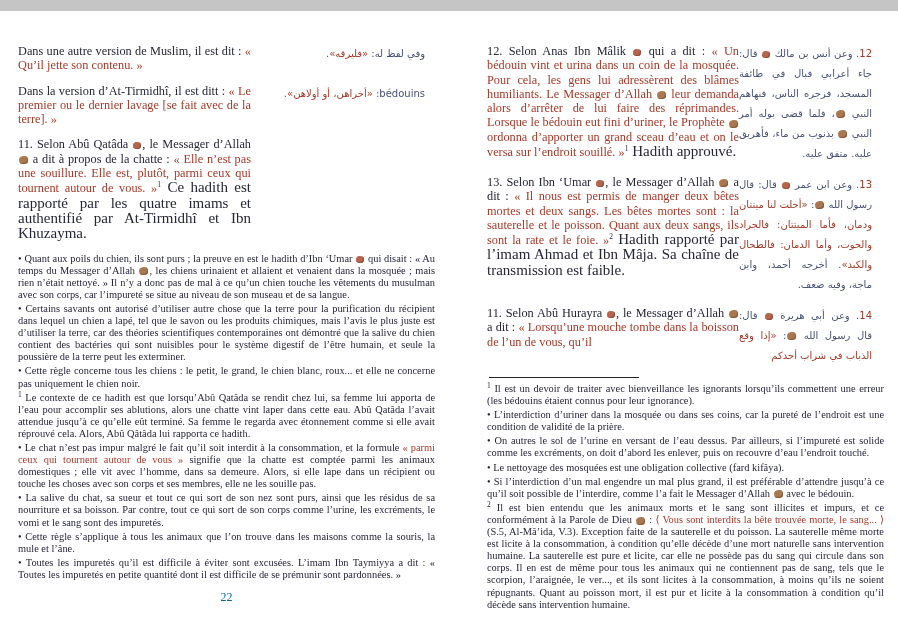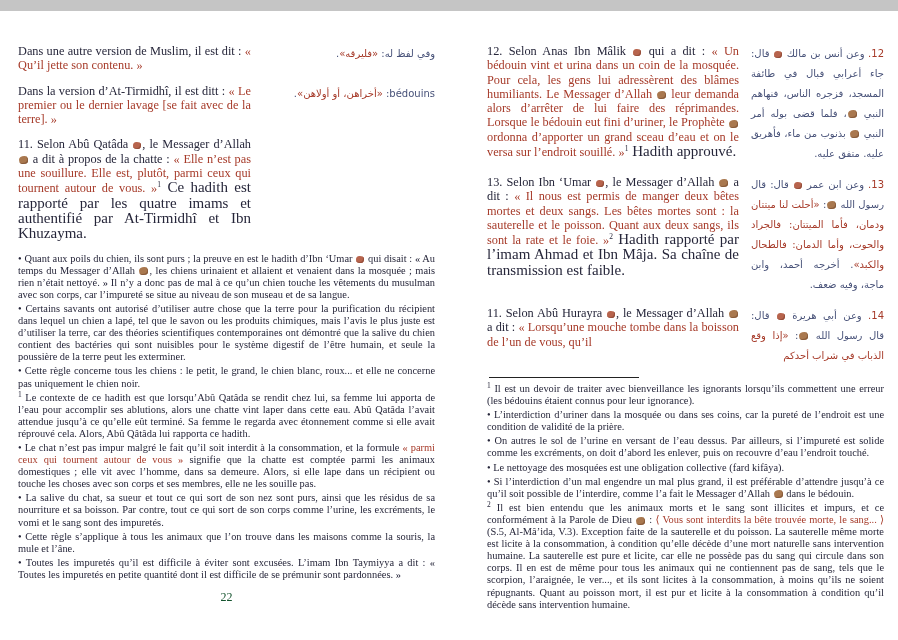--- a/index.html
+++ b/index.html
@@ -6,21 +6,21 @@
   body{
     width:898px;height:640px;position:relative;overflow:hidden;
     background:#ffffff;
     font-family:"Liberation Serif", serif;
   }
   .top-strip{position:absolute;left:0;top:0;width:898px;height:11px;background:#c5c5c5;}
   .page{position:absolute;top:11px;height:618px;background:#ffffff;}
   .page-left{left:18px;width:417px;}
   .page-right{left:487px;width:397px;}
   .rows{padding-top:33px;}
-  .hadith-row{display:flex;justify-content:space-between;margin-bottom:11px;}
+  .hadith-row{display:flex;margin-bottom:11px;}
   .page-left .col-fr{width:233px;}
   .page-left .col-ar{width:174px;}
   .page-right .col-fr{width:252px;}
   .page-right .col-ar{width:133px;}
   .col-fr p{
     margin:0;font-size:12.3px;line-height:14.3px;text-align:justify;color:#26263a;
   }
   .col-ar p{
     margin:0;direction:rtl;font-family:"DejaVu Sans",sans-serif;
     font-size:10px;line-height:20px;text-align:justify;color:#475178;
@@ -37,21 +37,21 @@
     box-shadow:inset -1px -1px 0 #7c4a26;opacity:.9;
   }
   .seg-ra{
     display:inline-block;width:8px;height:7px;margin:0 1px;vertical-align:middle;
     background:#b0543a;border-radius:45% 55% 40% 60% / 55% 45% 60% 40%;
     box-shadow:inset -1px -1px 0 #8a3c26;opacity:.9;
   }
   .fn-separator{width:150px;height:1px;background:#222;margin:4px 0 5px 2px;}
   .commentary{margin-top:8px;}
   .page-number{
-    text-align:center;font-size:12px;color:#14532d;margin-top:11px;
+    text-align:center;font-size:12px;color:#0369a1;margin-top:11px;
   }
   .pn-abs{position:absolute;bottom:24px;left:0;width:100%;}
 </style>
 </head>
 <body>
 
 <div class="top-strip"></div>
 
 <div class="page page-left">
   <div class="rows">
@@ -120,18 +120,18 @@
     </div>
   </div>
 
   <div class="fn-separator"></div>
 
   <div class="fn-block">
     <p><span class="seg-sup">1</span><span> Il est un devoir de traiter avec bienveillance les ignorants lorsqu’ils commettent une erreur (les bédouins étaient connus pour leur ignorance).</span></p>
     <p><span>• L’interdiction d’uriner dans la mosquée ou dans ses coins, car la pureté de l’endroit est une condition de validité de la prière.</span></p>
     <p><span>• On autres le sol de l’urine en versant de l’eau dessus. Par ailleurs, si l’impureté est solide comme les excréments, on doit d’abord les enlever, puis on recouvre d’eau l’endroit touché.</span></p>
     <p><span>• Le nettoyage des mosquées est une obligation collective (fard kifâya).</span></p>
-    <p><span>• Si l’interdiction d’un mal engendre un mal plus grand, il est préférable d’attendre jusqu’à ce qu’il soit possible de l’interdire, comme l’a fait le Messager d’Allah </span><span class="seg-saw"></span><span> dans le bédouin.</span></p>
+    <p><span>• Si l’interdiction d’un mal engendre un mal plus grand, il est préférable d’attendre jusqu’à ce qu’il soit possible de l’interdire, comme l’a fait le Messager d’Allah </span><span class="seg-saw"></span><span> avec le bédouin.</span></p>
     <p><span class="seg-sup">2</span><span> Il est bien entendu que les animaux morts et le sang sont illicites et impurs, et ce conformément à la Parole de Dieu </span><span class="seg-saw"></span><span> : </span><span class="seg-r">⟨ Vous sont interdits la bête trouvée morte, le sang... ⟩</span><span> (S.5, Al-Mâ’ida, V.3). Exception faite de la sauterelle et du poisson. La sauterelle même morte est licite à la consommation, à condition qu’elle décède d’une mort naturelle sans intervention humaine. La sauterelle est pure et licite, car elle ne possède pas du sang qui circule dans son corps. Il en est de même pour tous les animaux qui ne contiennent pas de sang, tels que le scorpion, l’araignée, le ver..., et ils sont licites à la consommation, à moins qu’ils ne soient répugnants. Quant au poisson mort, il est pur et licite à la consommation à condition qu’il décède sans intervention humaine.</span></p>
 
   </div>
 
 </div>
 
 </body></html>

